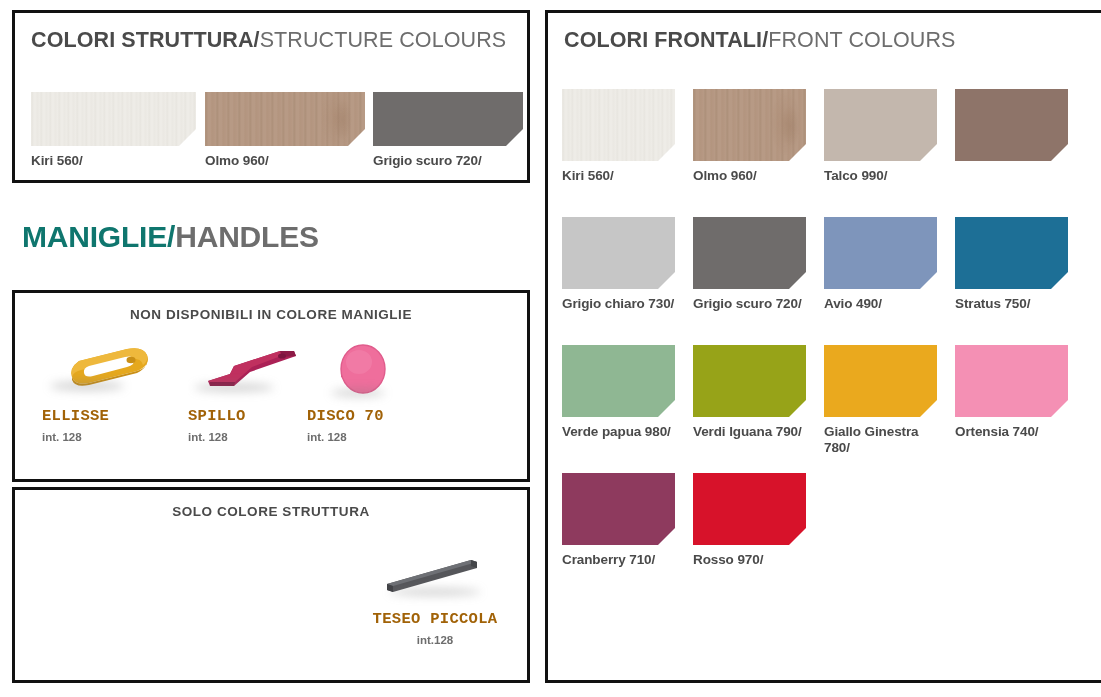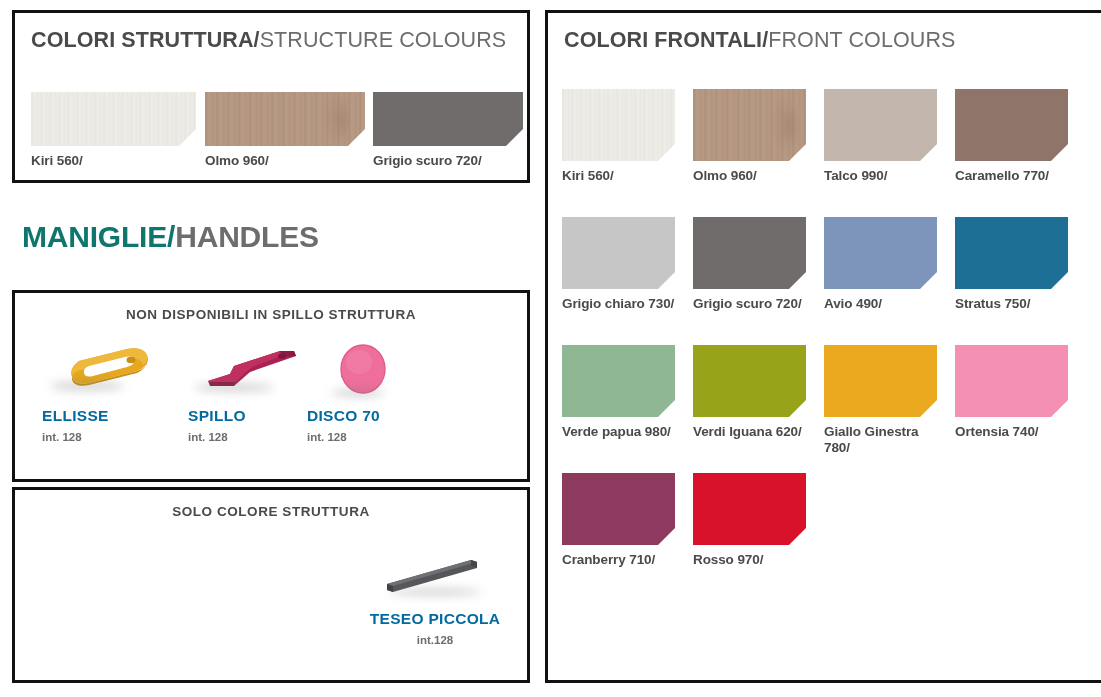--- a/index.html
+++ b/index.html
@@ -100,23 +100,24 @@
 
   .handle-item { position: absolute; }
   .handle-img {
     position: relative;
     overflow: hidden;
     background: #ffffff;
   }
   .handle-name {
     font-size: 15.5px;
     font-weight: bold;
-    color: #0369a1;
+    color: #a16207;
     letter-spacing: 0.3px;
     white-space: nowrap;
+    font-family: Liberation Mono, monospace;
   }
   .handle-int {
     font-size: 11.5px;
     font-weight: bold;
     color: #6d6d6d;
     margin-top: 6px;
     white-space: nowrap;
   }
 
   
@@ -198,21 +199,21 @@
       <div class="swatch" id="sw-struct-2" style="background: rgb(111, 108, 107);"></div>
       <div class="swatch-label">Grigio scuro 720/</div>
     </div>
   </div>
 
   <div class="section-heading" id="handles-heading">
     <span class="it">MANIGLIE/</span><span class="en">HANDLES</span>
   </div>
 
   <div class="panel" id="handles-box-1">
-    <div class="box-caption">NON DISPONIBILI IN SPILLO STRUTTURA</div>
+    <div class="box-caption">NON DISPONIBILI IN COLORE MANIGLIE</div>
 
     <div class="handle-item" style="left:27px; top:42px; width:122px;">
       <div class="handle-img" style="height:72px;">
         <div class="shadow-soft" style="left:8px; top:46px; width:74px; height:10px;"></div>
         <svg viewBox="0 0 122 72" width="122" height="72" aria-hidden="true">
           <g transform="translate(3,4)">
             <path d="M30 40 L36 36 L44 36 L40 42 Z" fill="#d9a231"></path>
             <path d="M34 22 L82 10 Q98 7 102 16 Q106 26 92 32 L44 44 Q30 47 27 38 Q24 29 34 22 Z" fill="#e5a81e"></path>
             <path d="M34 22 L82 10 Q98 7 102 16 Q104 21 98 26 Q96 18 82 20 L36 31 Q28 33 27 38 Q24 29 34 22 Z" fill="#eeb83c"></path>
             <path d="M44 27 L80 18 Q88 16 89 21 Q90 26 82 28 L48 37 Q40 39 39 34 Q38 29 44 27 Z" fill="#ffffff"></path>
@@ -298,21 +299,20 @@
             <div class="grain grain-olmo"></div>
           </div>
           <div class="swatch-label">Olmo 960/</div>
         </div>
         <div class="front-cell">
           <div class="swatch" style="background: rgb(195, 183, 173);"></div>
           <div class="swatch-label">Talco 990/</div>
         </div>
         <div class="front-cell">
           <div class="swatch" style="background: rgb(142, 116, 105);"></div>
-          <div class="swatch-label">Caramello 770/</div>
         </div>
         <div class="front-cell">
           <div class="swatch" style="background: rgb(198, 198, 198);"></div>
           <div class="swatch-label">Grigio chiaro 730/</div>
         </div>
         <div class="front-cell">
           <div class="swatch" style="background: rgb(111, 108, 107);"></div>
           <div class="swatch-label">Grigio scuro 720/</div>
         </div>
         <div class="front-cell">
@@ -322,21 +322,21 @@
         <div class="front-cell">
           <div class="swatch" style="background: rgb(29, 111, 150);"></div>
           <div class="swatch-label">Stratus 750/</div>
         </div>
         <div class="front-cell">
           <div class="swatch" style="background: rgb(143, 183, 147);"></div>
           <div class="swatch-label">Verde papua 980/</div>
         </div>
         <div class="front-cell">
           <div class="swatch" style="background: rgb(151, 163, 24);"></div>
-          <div class="swatch-label">Verdi Iguana 620/</div>
+          <div class="swatch-label">Verdi Iguana 790/</div>
         </div>
         <div class="front-cell">
           <div class="swatch" style="background: rgb(234, 169, 30);"></div>
           <div class="swatch-label">Giallo Ginestra 780/</div>
         </div>
         <div class="front-cell">
           <div class="swatch" style="background: rgb(244, 144, 180);"></div>
           <div class="swatch-label">Ortensia 740/</div>
         </div>
         <div class="front-cell">

